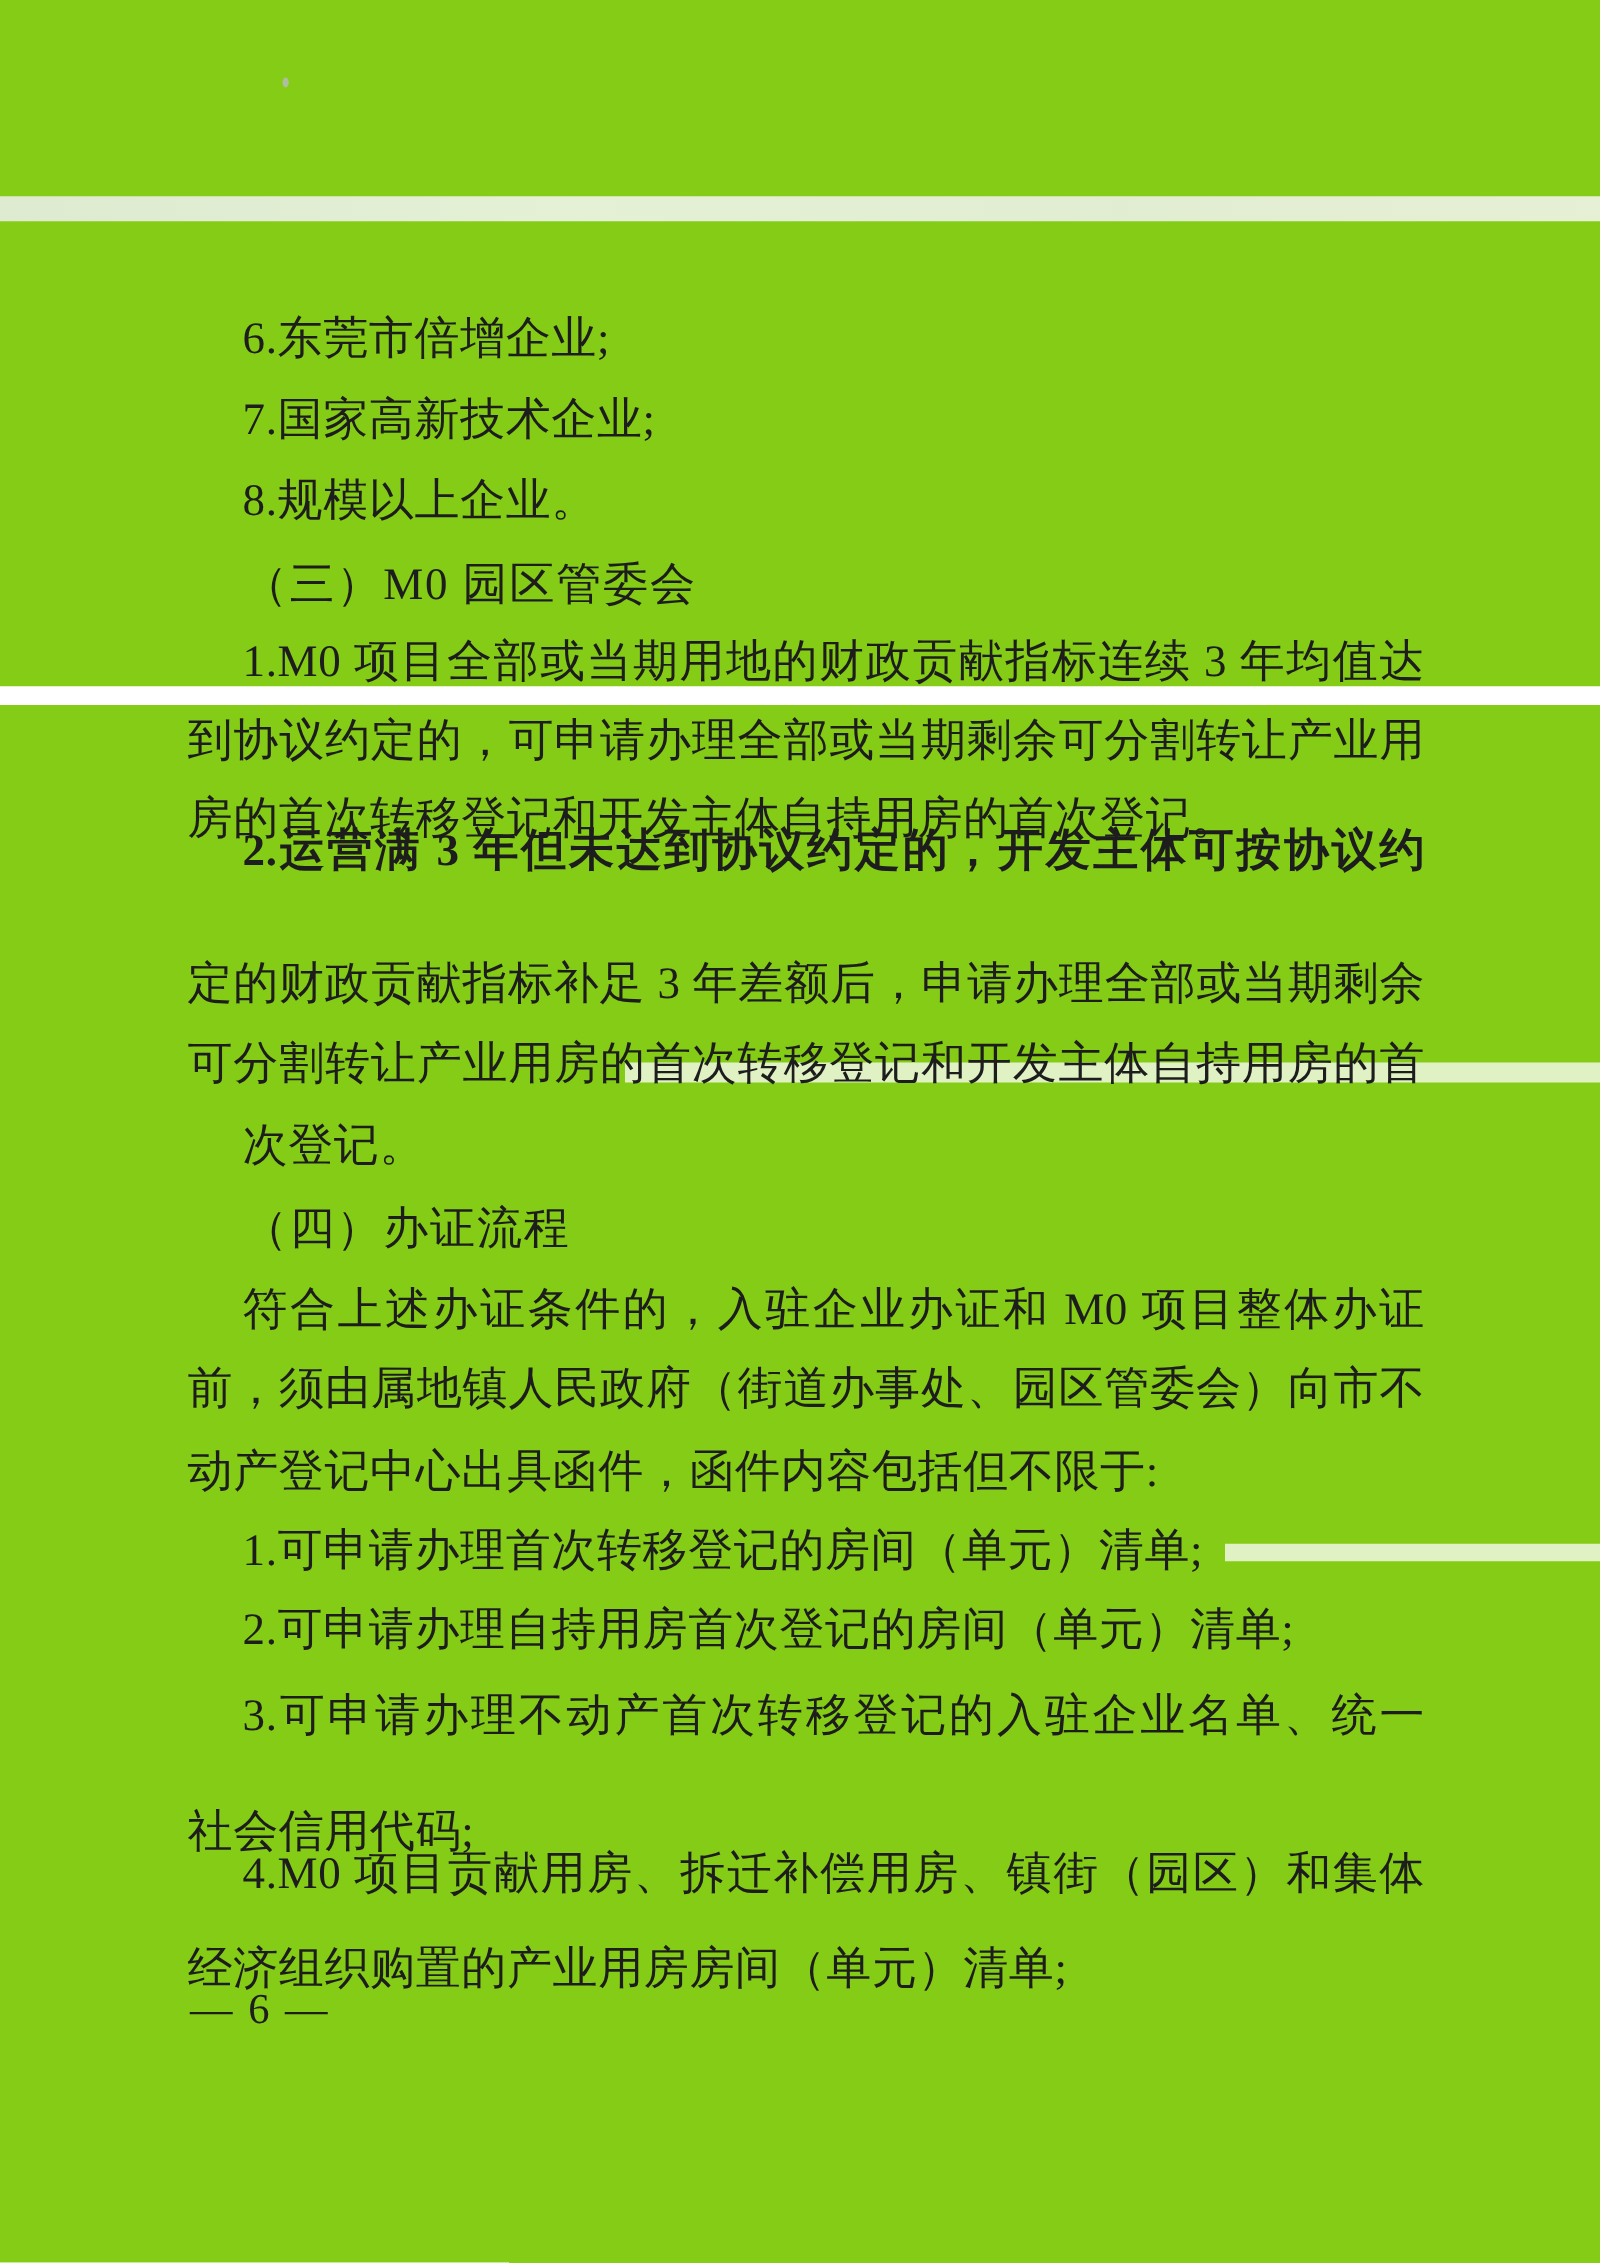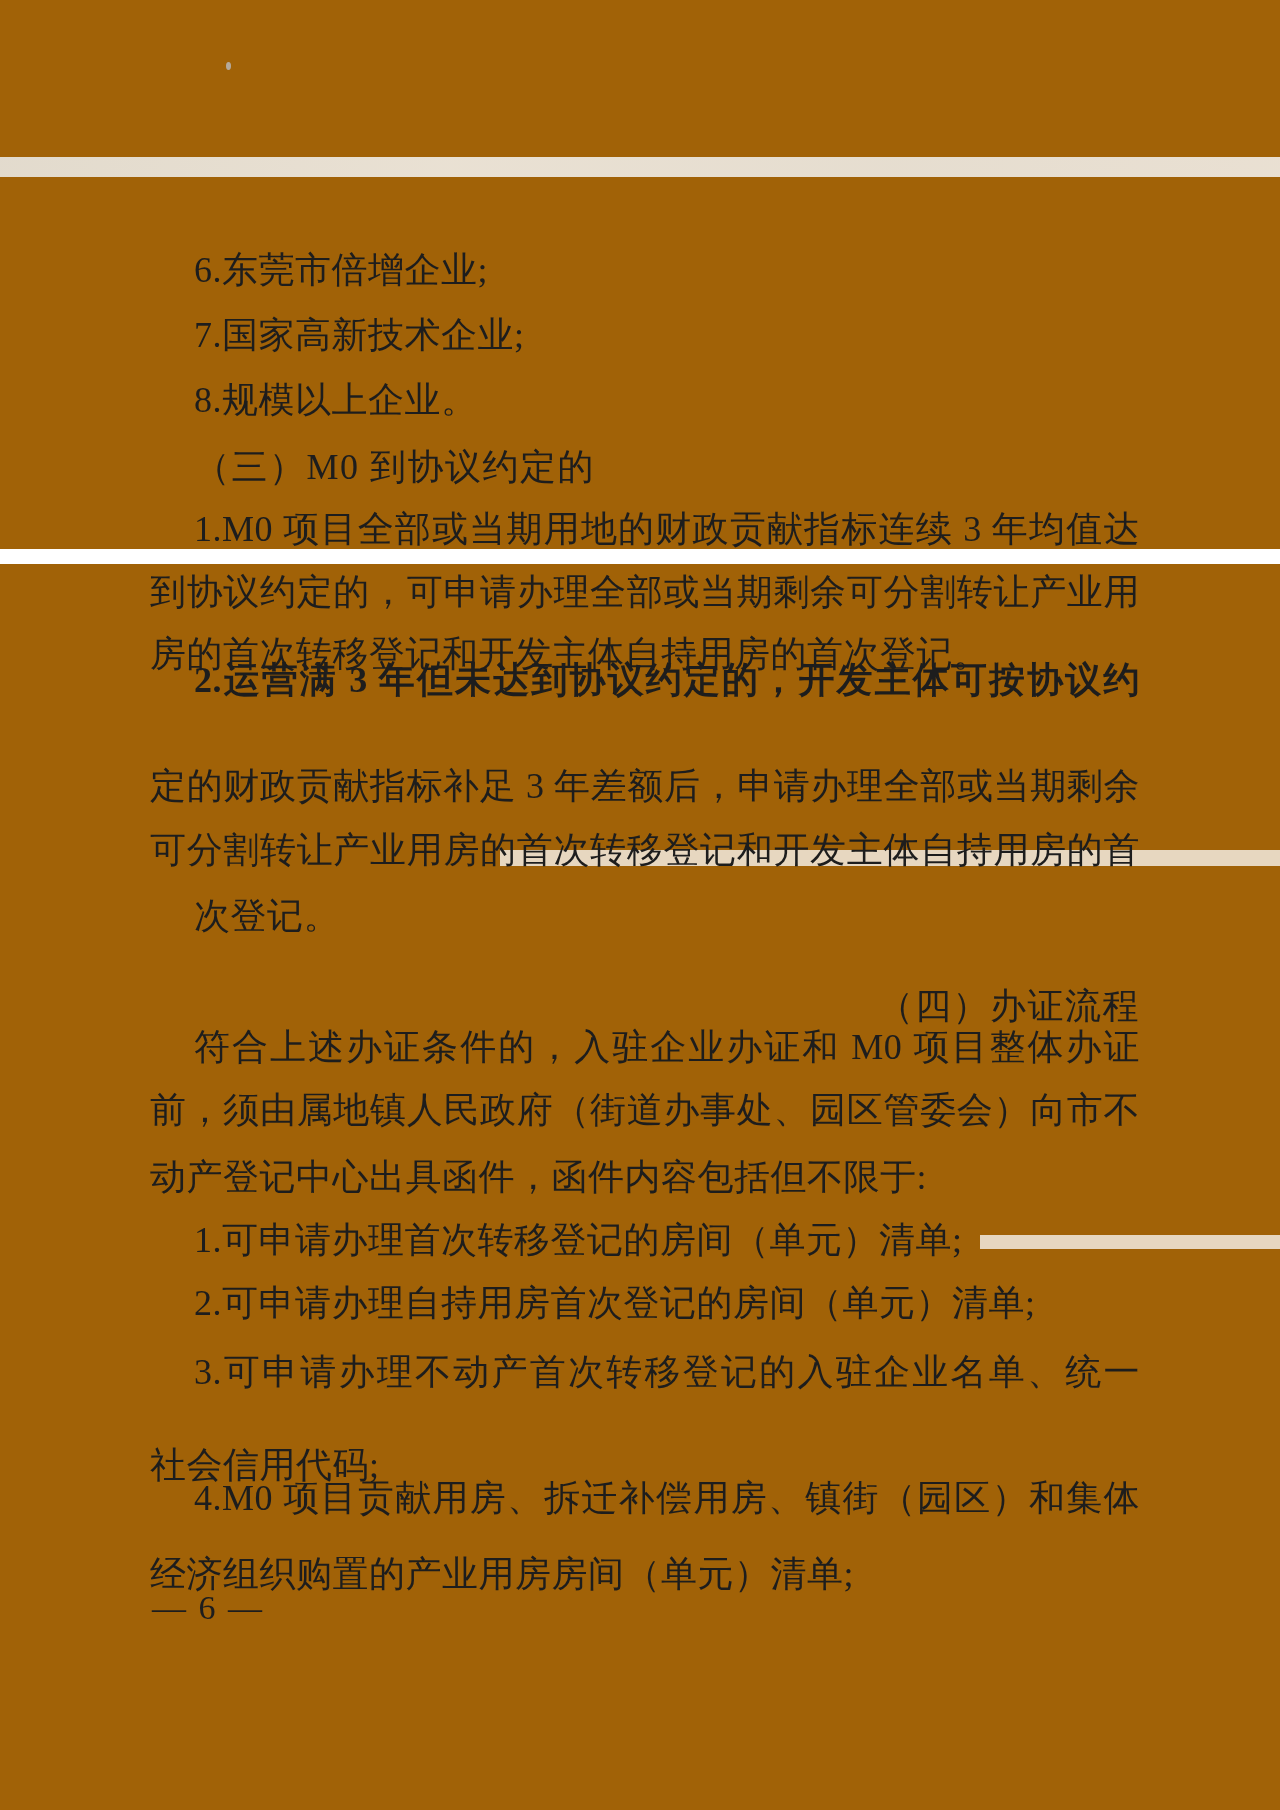--- a/index.html
+++ b/index.html
@@ -4,21 +4,21 @@
 <style>
   html, body {
     margin: 0;
     padding: 0;
     background: #ffffff;
   }
   .page {
     position: relative;
     width: 1280px;
     height: 1810px;
-    background: #a16207;
+    background: #84cc16;
     overflow: hidden;
     font-family: "Liberation Serif", "DejaVu Serif", serif;
   }
   
   .band {
     position: absolute;
     pointer-events: none;
   }
   .band-1 {
     left: 0; top: 157px; width: 1280px; height: 20px;
@@ -83,29 +83,29 @@
   <div class="band band-1"></div>
   <div class="band band-2"></div>
   <div class="band band-3"></div>
   <div class="band band-4"></div>
   <div class="speck"></div>
 
   <div id="text-layer">
       <div class="line indent" style="top: 248px;">6.东莞市倍增企业;</div>
       <div class="line indent" style="top: 313px;">7.国家高新技术企业;</div>
       <div class="line indent" style="top: 378px;">8.规模以上企业。</div>
-      <div class="line indent heading" style="top: 445px;">（三）M0 到协议约定的</div>
+      <div class="line indent heading" style="top: 445px;">（三）M0 园区管委会</div>
       <div class="line indent justify" style="top: 507px;">1.M0 项目全部或当期用地的财政贡献指标连续 3 年均值达</div>
       <div class="line justify" style="top: 570px;">到协议约定的，可申请办理全部或当期剩余可分割转让产业用</div>
       <div class="line" style="top: 632px;">房的首次转移登记和开发主体自持用房的首次登记。</div>
       <div class="line indent justify" style="top: 658px; font-weight: bold;">2.运营满 3 年但未达到协议约定的，开发主体可按协议约</div>
       <div class="line justify" style="top: 764px;">定的财政贡献指标补足 3 年差额后，申请办理全部或当期剩余</div>
       <div class="line justify" style="top: 828px;">可分割转让产业用房的首次转移登记和开发主体自持用房的首</div>
       <div class="line" style="top: 894px; margin-left: 44px;">次登记。</div>
-      <div class="line indent heading" style="top: 984px; text-align: right;">（四）办证流程</div>
+      <div class="line indent heading" style="top: 960px;">（四）办证流程</div>
       <div class="line indent justify" style="top: 1025px;">符合上述办证条件的，入驻企业办证和 M0 项目整体办证</div>
       <div class="line justify" style="top: 1088px;">前，须由属地镇人民政府（街道办事处、园区管委会）向市不</div>
       <div class="line" style="top: 1155px;">动产登记中心出具函件，函件内容包括但不限于:</div>
       <div class="line indent" style="top: 1218px;">1.可申请办理首次转移登记的房间（单元）清单;</div>
       <div class="line indent" style="top: 1281px;">2.可申请办理自持用房首次登记的房间（单元）清单;</div>
       <div class="line indent justify" style="top: 1350px;">3.可申请办理不动产首次转移登记的入驻企业名单、统一</div>
       <div class="line" style="top: 1415px; margin-top: 28px;">社会信用代码;</div>
       <div class="line indent justify" style="top: 1476px;">4.M0 项目贡献用房、拆迁补偿用房、镇街（园区）和集体</div>
       <div class="line" style="top: 1552px;">经济组织购置的产业用房房间（单元）清单;</div>
     </div>

